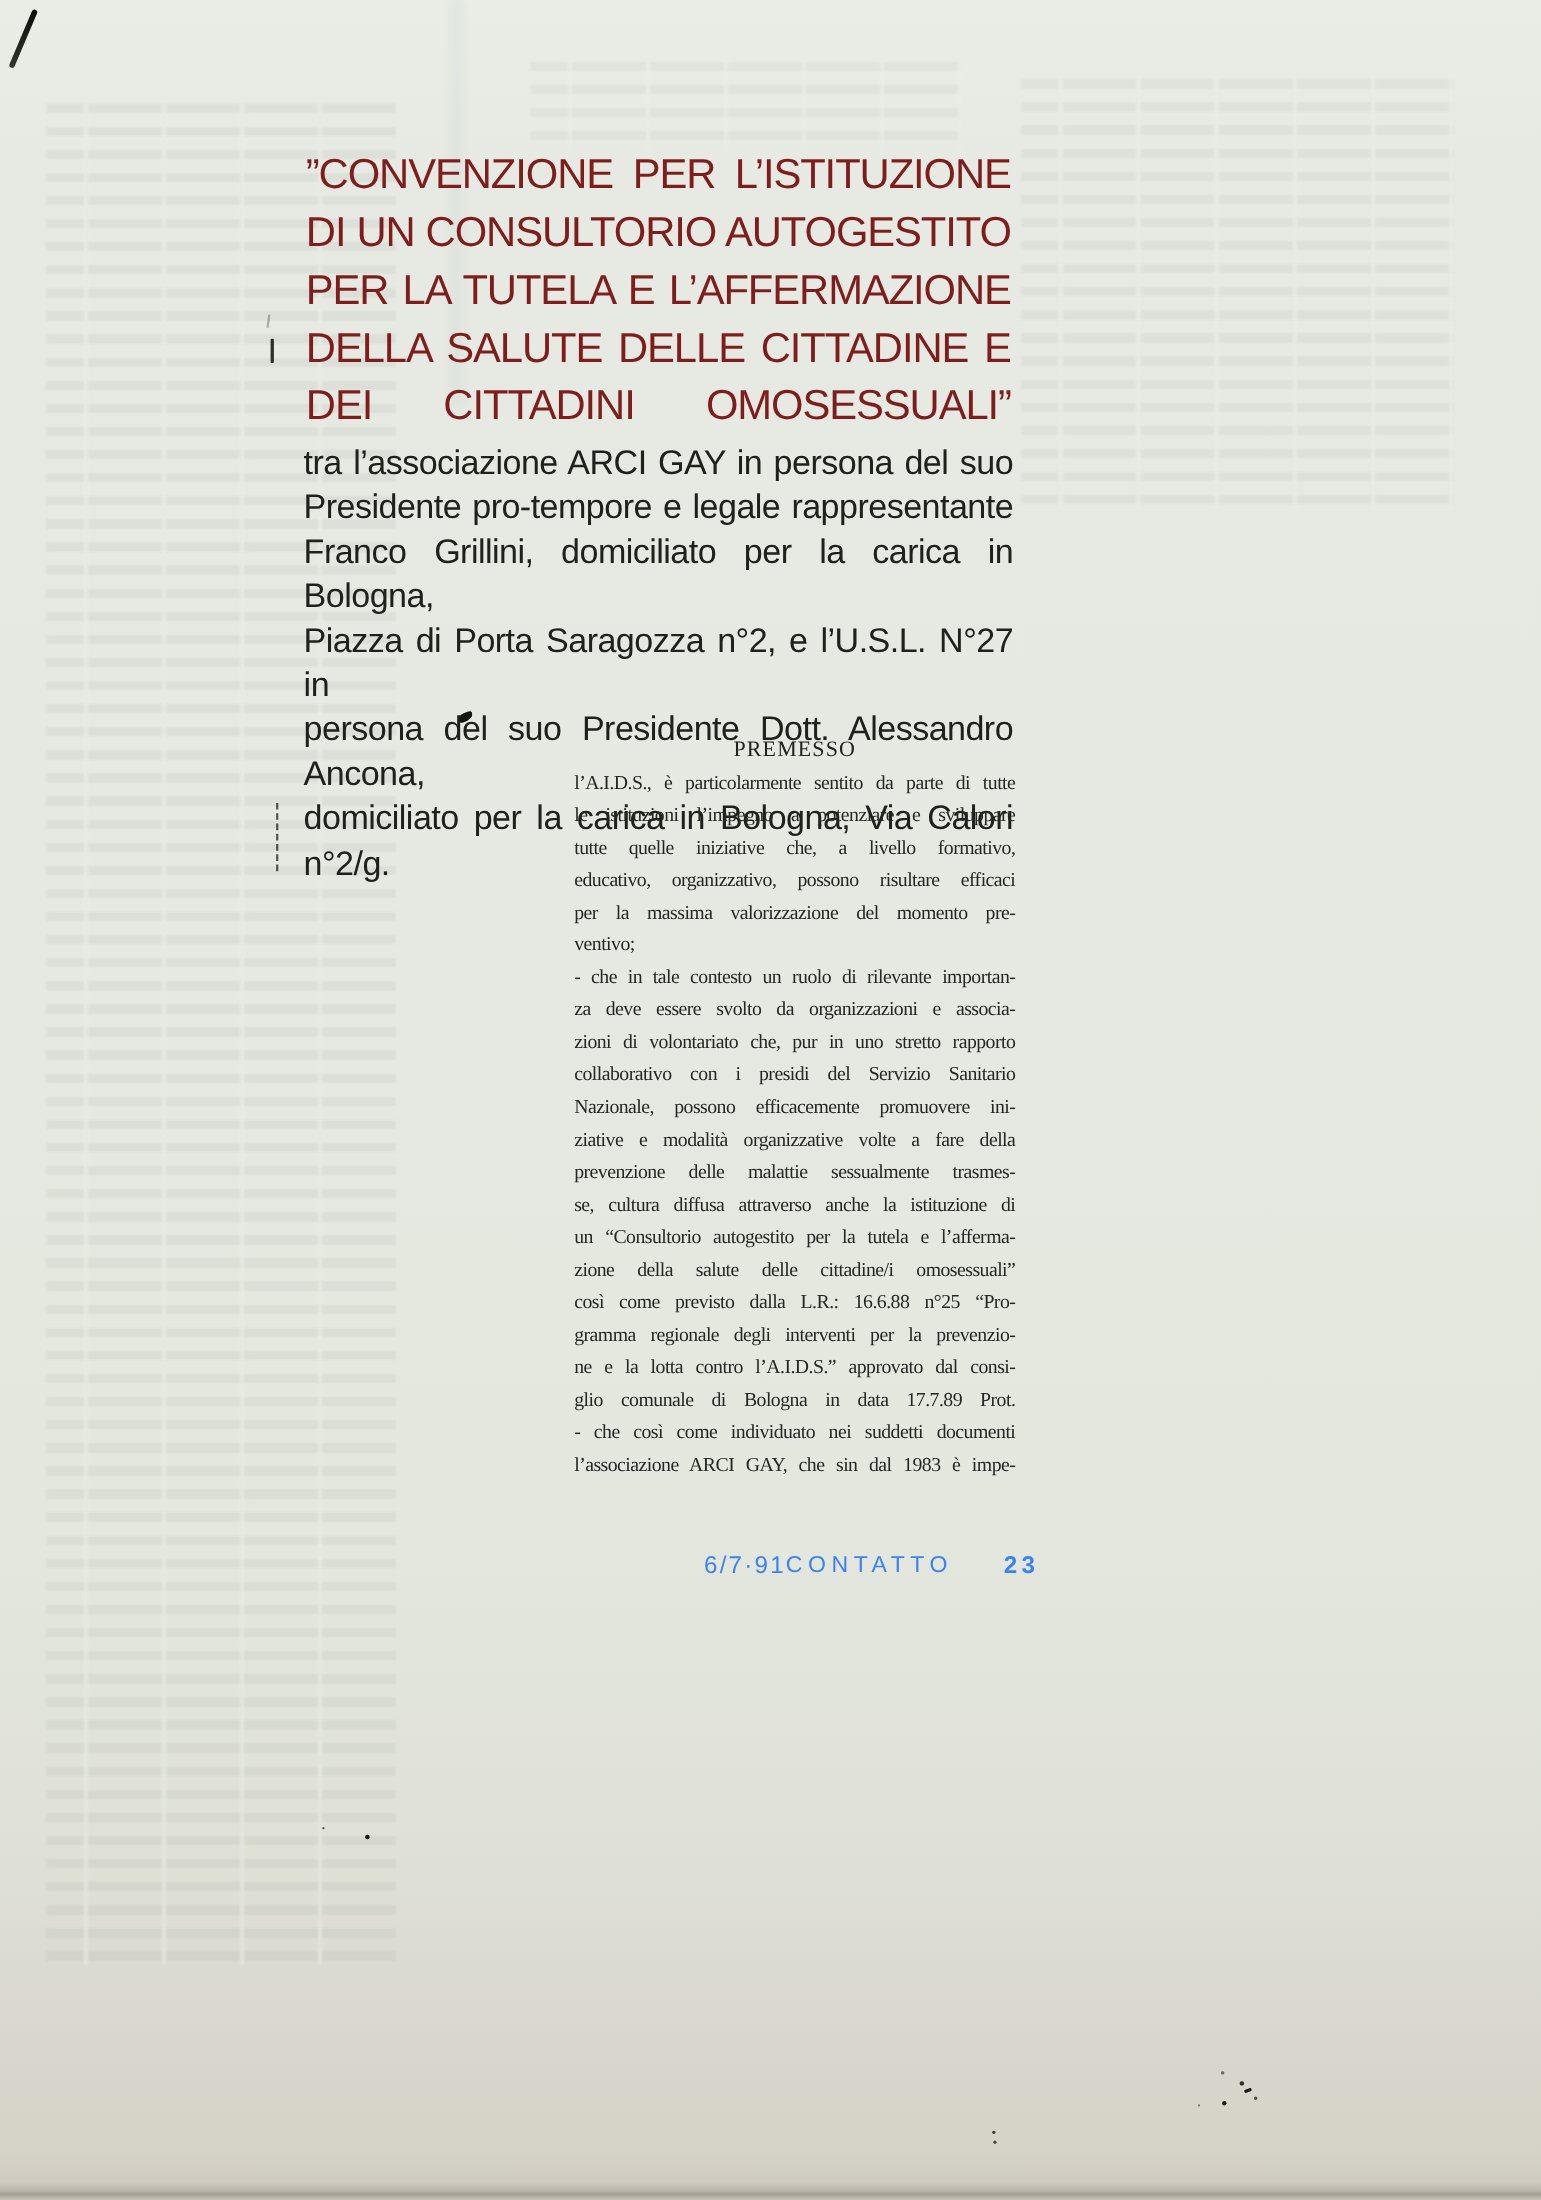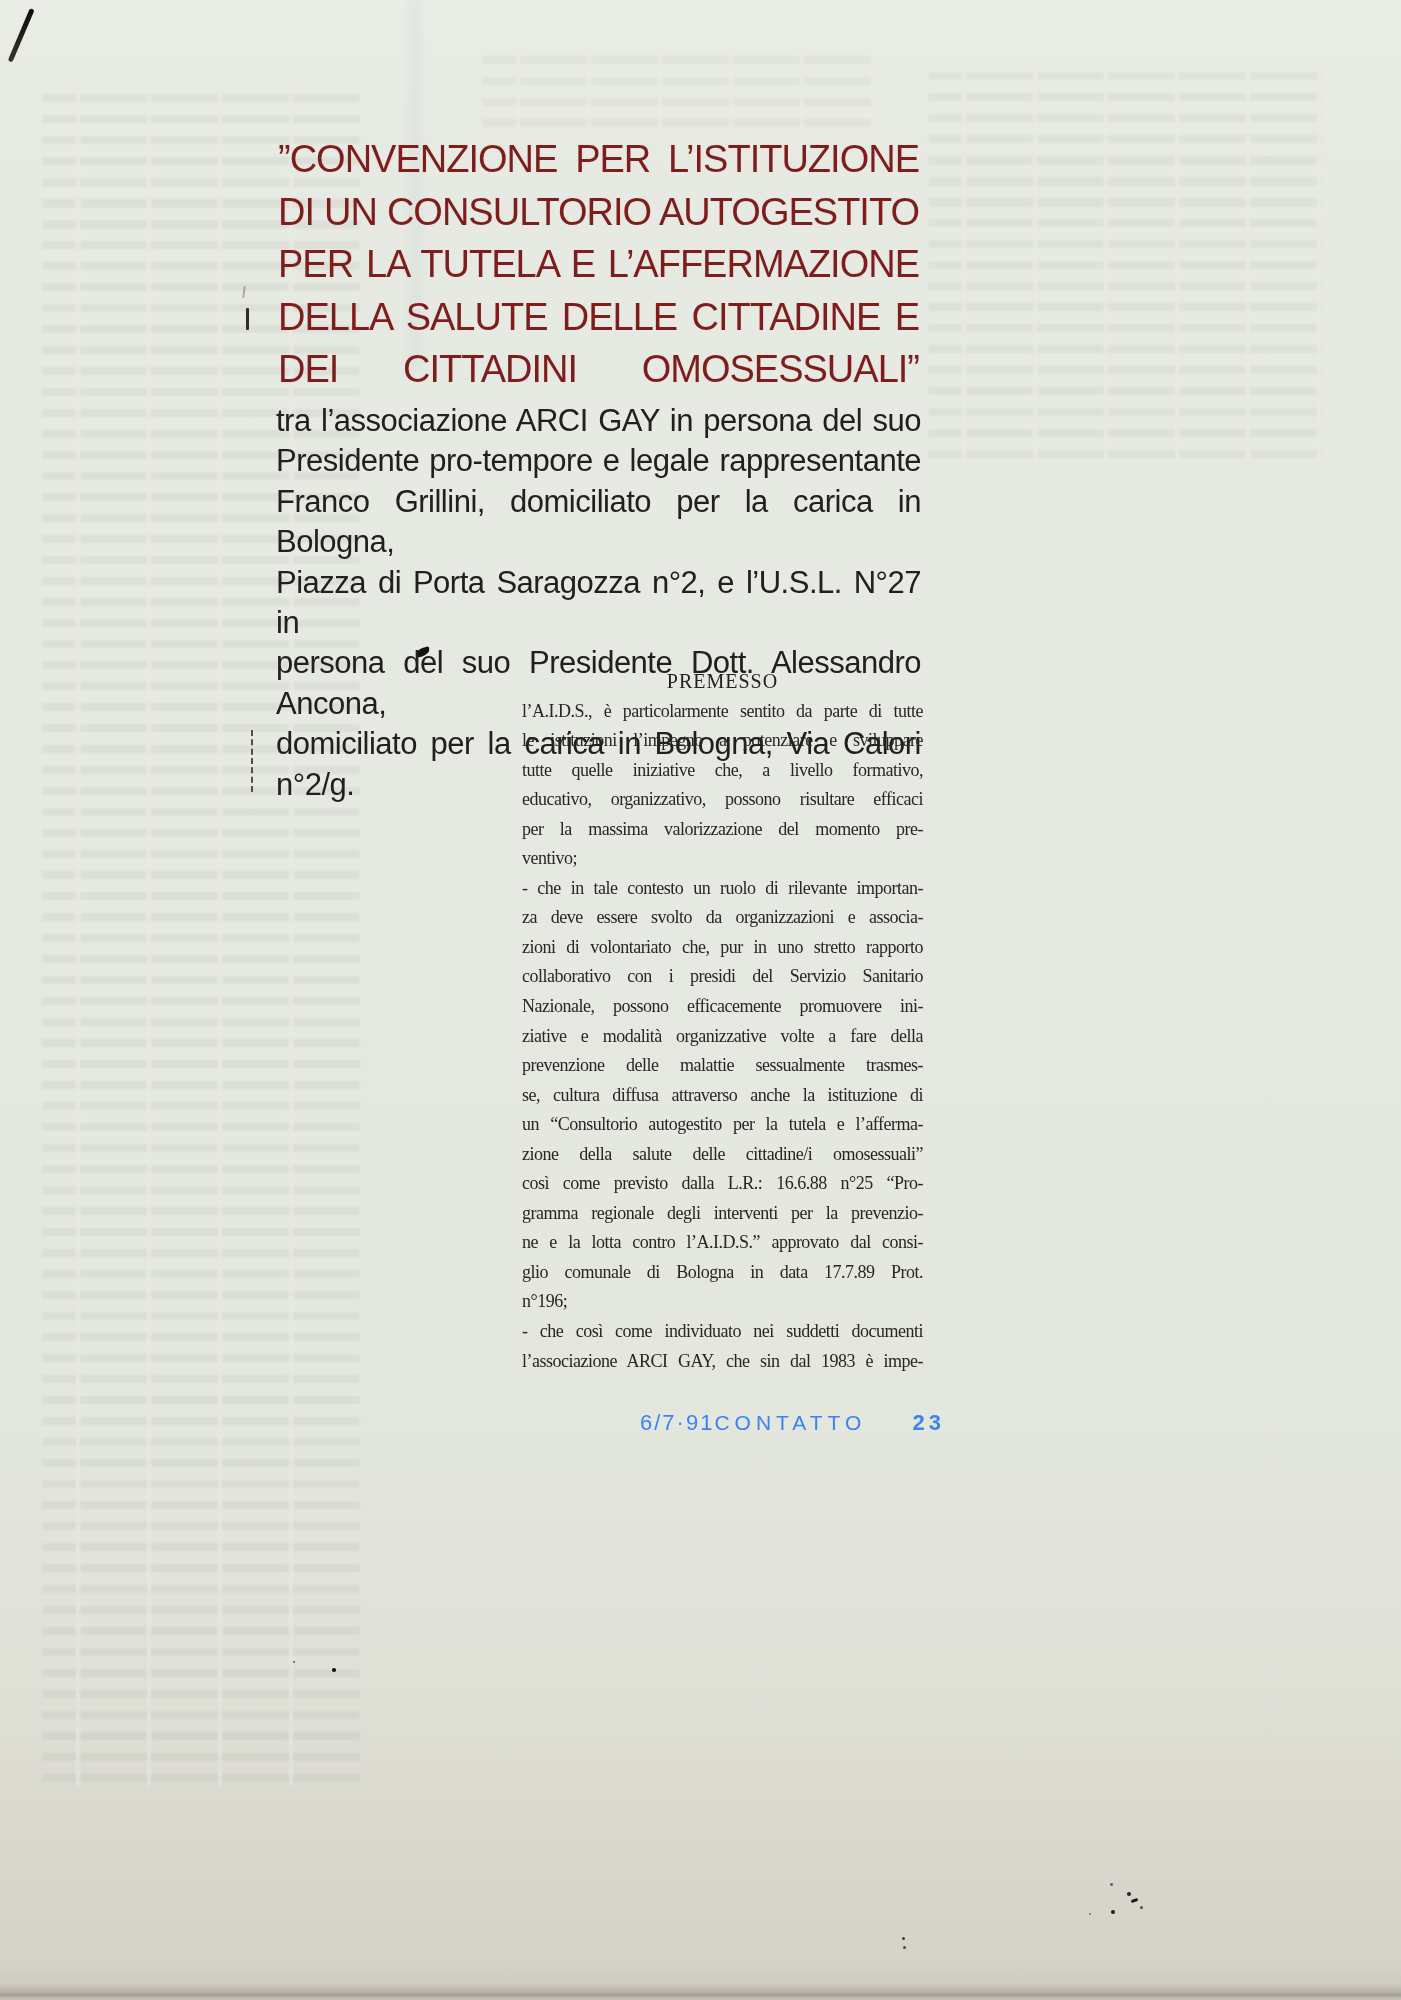--- a/index.html
+++ b/index.html
@@ -139,21 +139,20 @@
         <div class="line">Nazionale, possono efficacemente promuovere ini-</div>
         <div class="line">ziative e modalità organizzative volte a fare della</div>
         <div class="line">prevenzione delle malattie sessualmente trasmes-</div>
         <div class="line">se, cultura diffusa attraverso anche la istituzione di</div>
         <div class="line">un “Consultorio autogestito per la tutela e l’afferma-</div>
         <div class="line">zione della salute delle cittadine/i omosessuali”</div>
         <div class="line">così come previsto dalla L.R.: 16.6.88 n°25 “Pro-</div>
         <div class="line">gramma regionale degli interventi per la prevenzio-</div>
         <div class="line">ne e la lotta contro l’A.I.D.S.” approvato dal consi-</div>
         <div class="line">glio comunale di Bologna in data 17.7.89 Prot.</div>
-        <div class="line short">n°196;</div>
         <div class="line">- che così come individuato nei suddetti documenti</div>
         <div class="line">l’associazione ARCI GAY, che sin dal 1983 è impe-</div>
       </div>
   </div>
 
   <div class="footer">
     <span class="issue">6/7·91</span>
     <span class="pub">CONTATTO</span>
     <span class="pagenum">23</span>
   </div>

